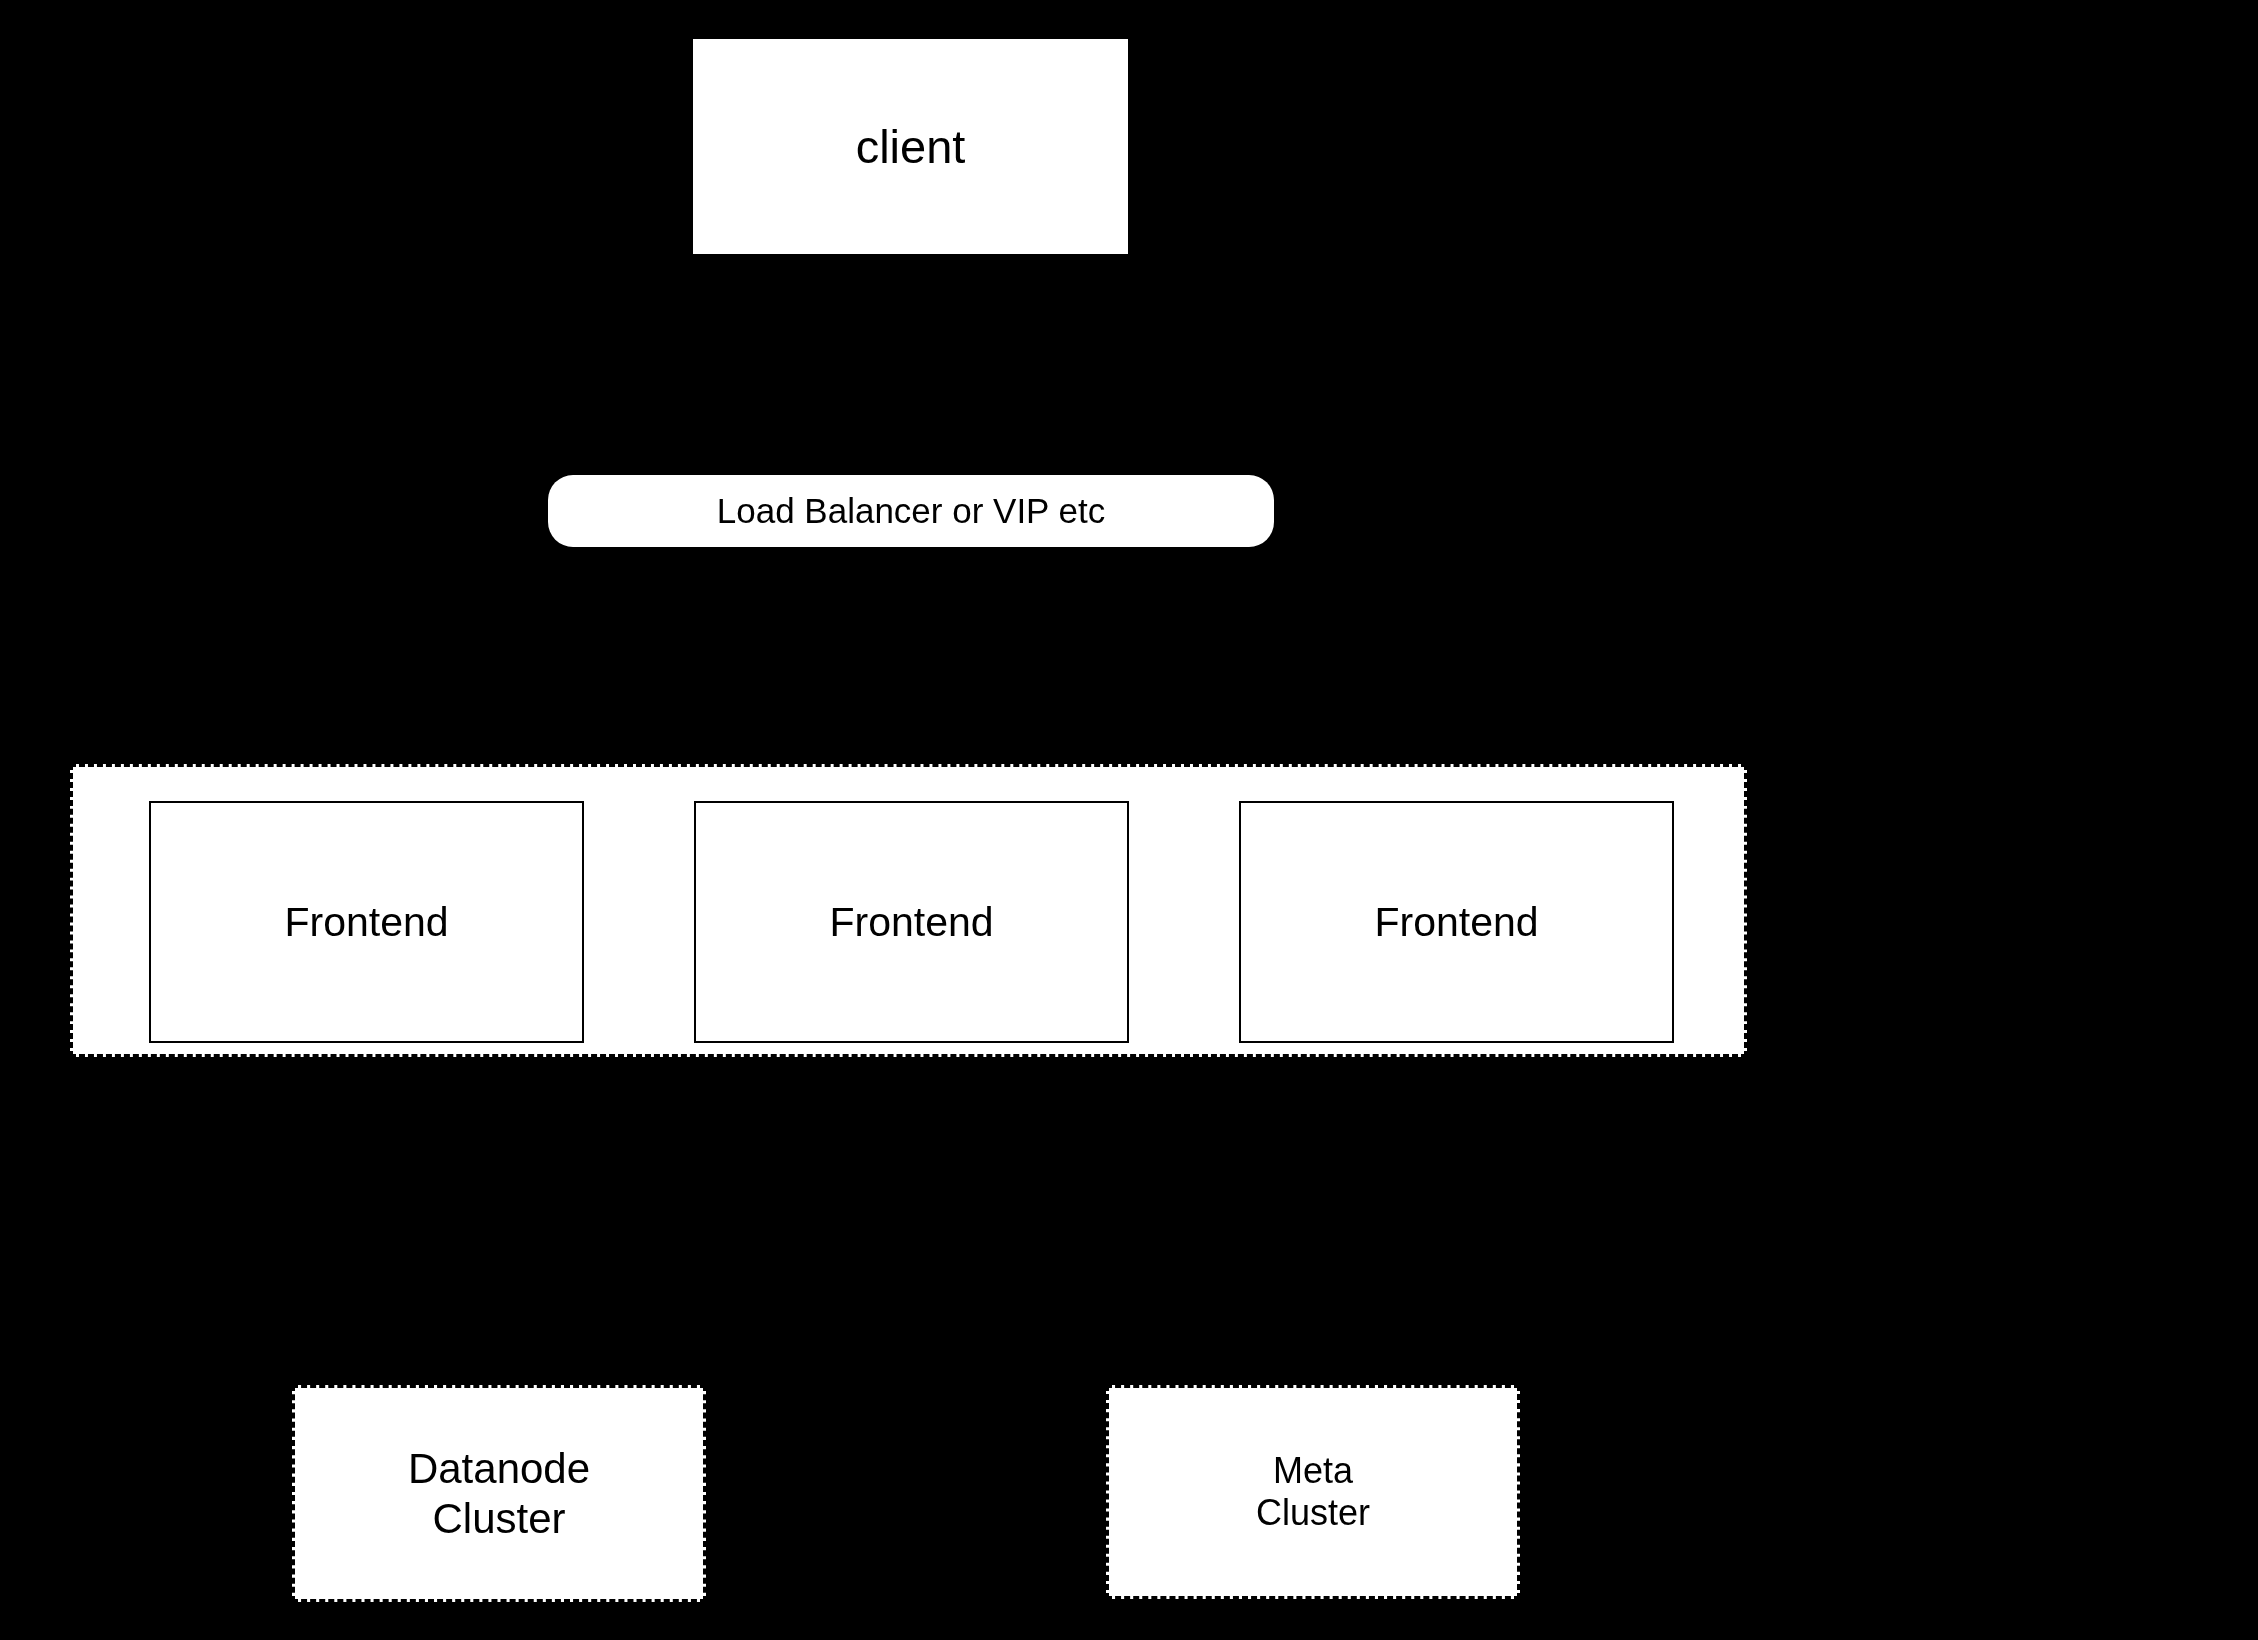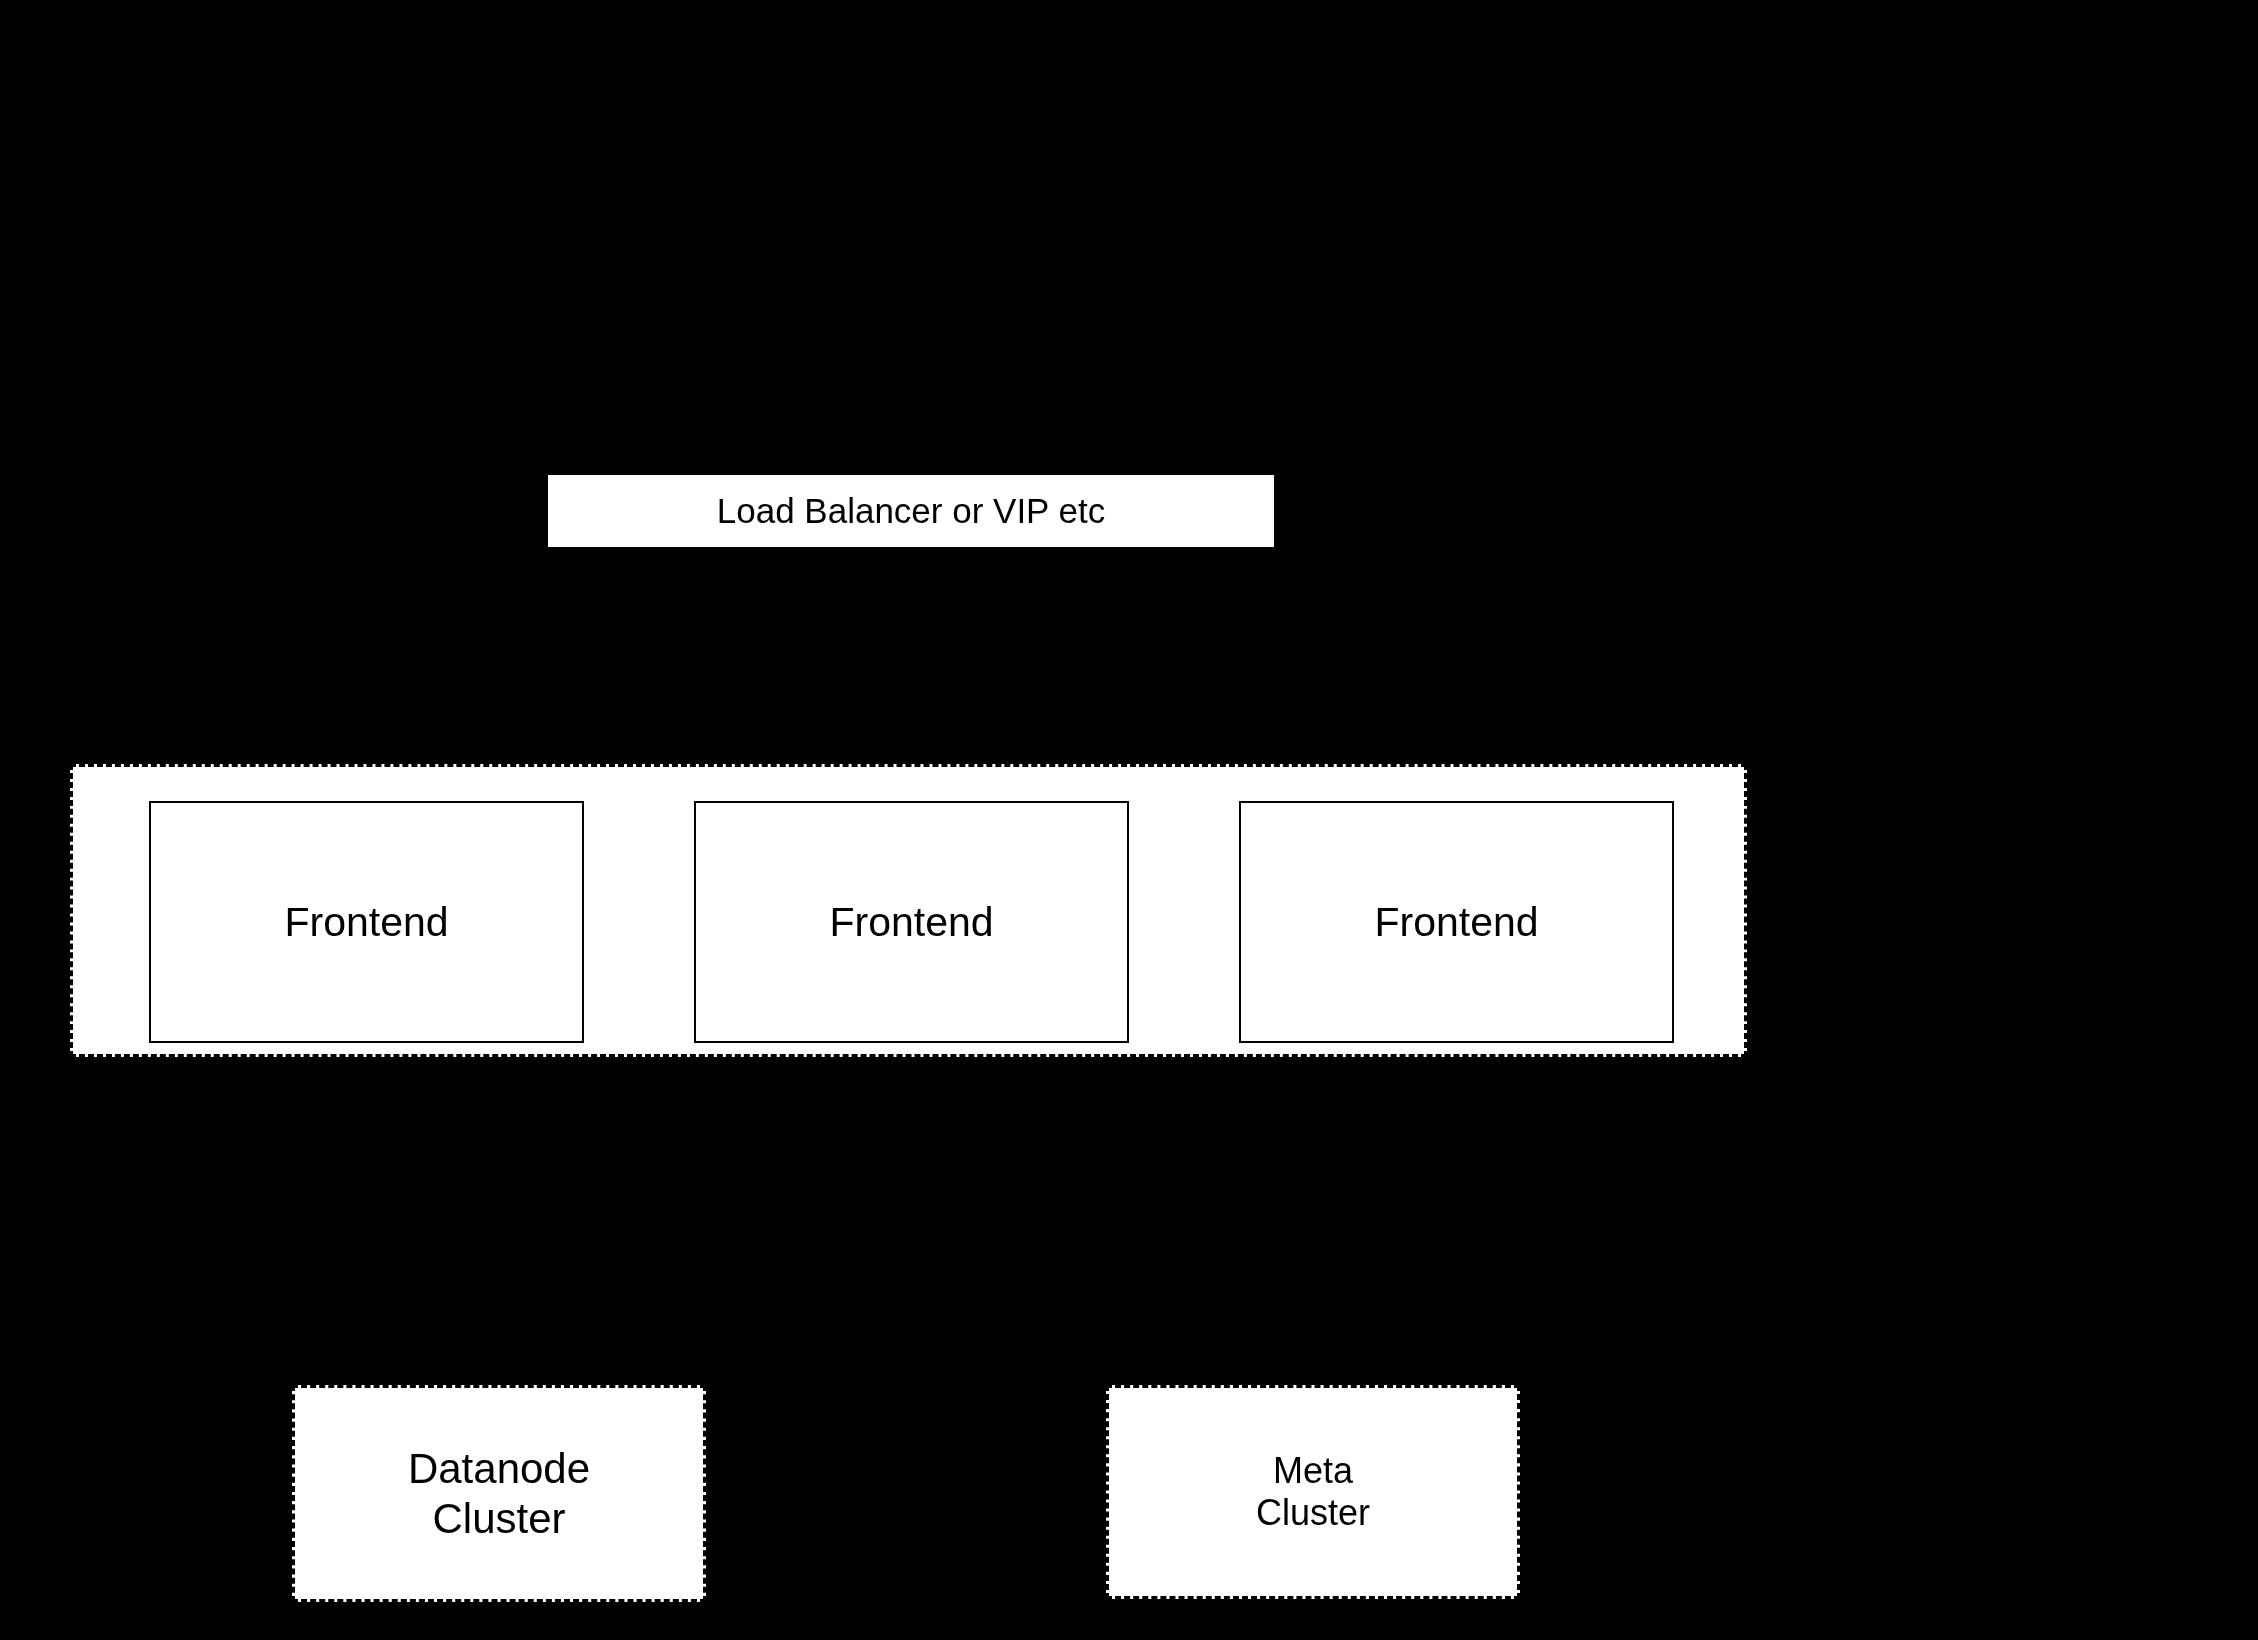--- a/index.html
+++ b/index.html
@@ -41,37 +41,40 @@
   }
 
   
   .fill-dashed {
     background: #ffffff;
     border: 3.6px dashed #000000;
     align-items: center;
   }
 
   #client-node     { left: 693px;  top: 39px;   width: 435px;  height: 215px; font-size: 47px; }
-  #lb-node         { left: 548px;  top: 475px;  width: 726px;  height: 72px;  font-size: 35px; }
+  #lb-node         { left: 548px;  top: 475px;  width: 726px;  height: 72px;  font-size: 35px; border-radius: 25px; }
 
   #frontend-group  { left: 70px;   top: 764px;  width: 1677px; height: 293px; }
 
   .frontend-node   { top: 801px;   width: 435px;  height: 242px; font-size: 41px; }
   #frontend-node-0 { left: 149px; }
   #frontend-node-1 { left: 694px; }
   #frontend-node-2 { left: 1239px; }
 
   #datanode-node   { left: 292px;  top: 1385px; width: 414px;  height: 217px; font-size: 42px; }
   #meta-node       { left: 1106px; top: 1385px; width: 414px;  height: 214px; font-size: 36px; }
 </style>
 </head>
 <body>
 
 <div id="canvas">
 
+  <div class="node fill-plain" id="client-node">
+    <span>client</span>
+  </div>
 
   <div class="node fill-plain" id="lb-node">
     <span>Load Balancer or VIP etc</span>
   </div>
 
   <div class="node fill-dashed" id="frontend-group"></div>
 
   <div class="node fill-solid frontend-node" id="frontend-node-0">
     <span>Frontend</span>
   </div>

